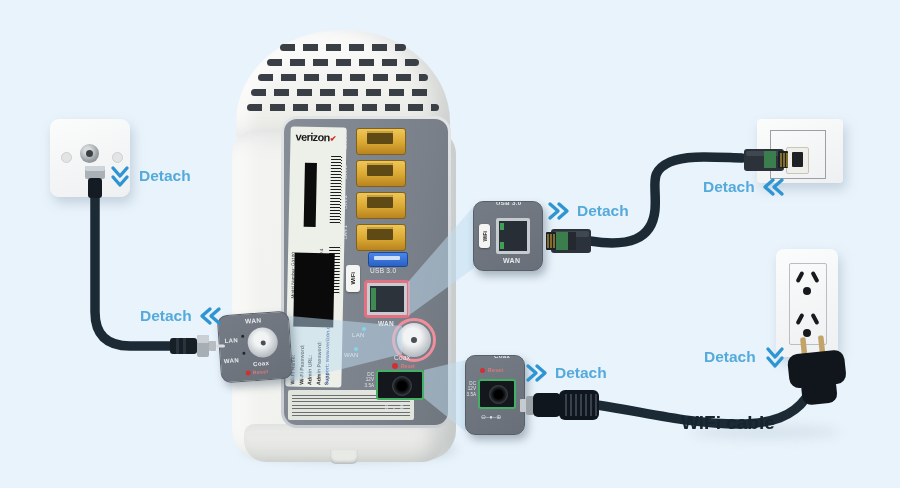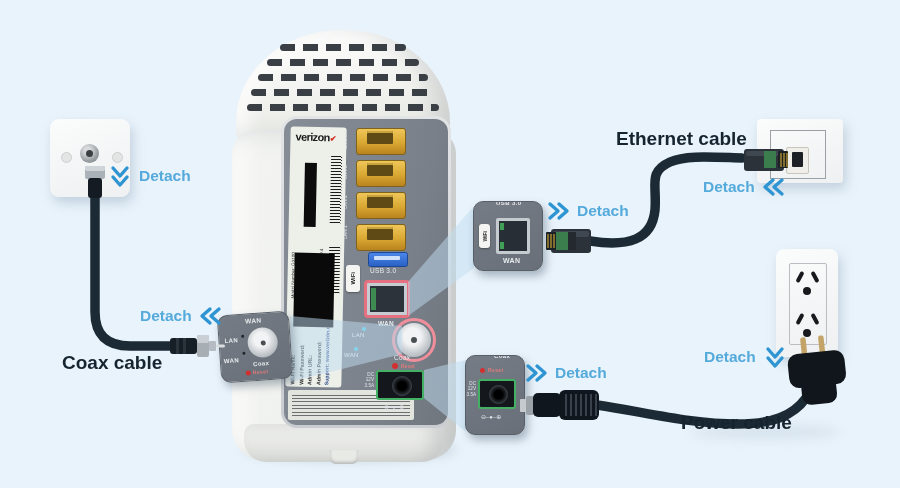--- a/index.html
+++ b/index.html
@@ -411,18 +411,16 @@
   <div class="detach" style="left:524px;top:363px;">
     <span class="chev">
         <svg viewBox="0 0 24 20" width="24" height="20">
           <path d="M4 3 L12 10 L4 17"></path>
           <path d="M13 3 L21 10 L13 17"></path>
         </svg>
       </span>
     <span>Detach</span>
   </div>
 
-  <div class="cable-label" style="left:62px;top:352px;">Coax cable</div>
-  <div class="cable-label" style="left:616px;top:128px;">Ethernet cable</div>
-  <div class="cable-label" style="left:681px;top:412px;">Power cable</div>
+  <div class="cable-label" style="left:681px;top:412px;">WiFi cable</div>
 
 
 </div>
 
 </body></html>

